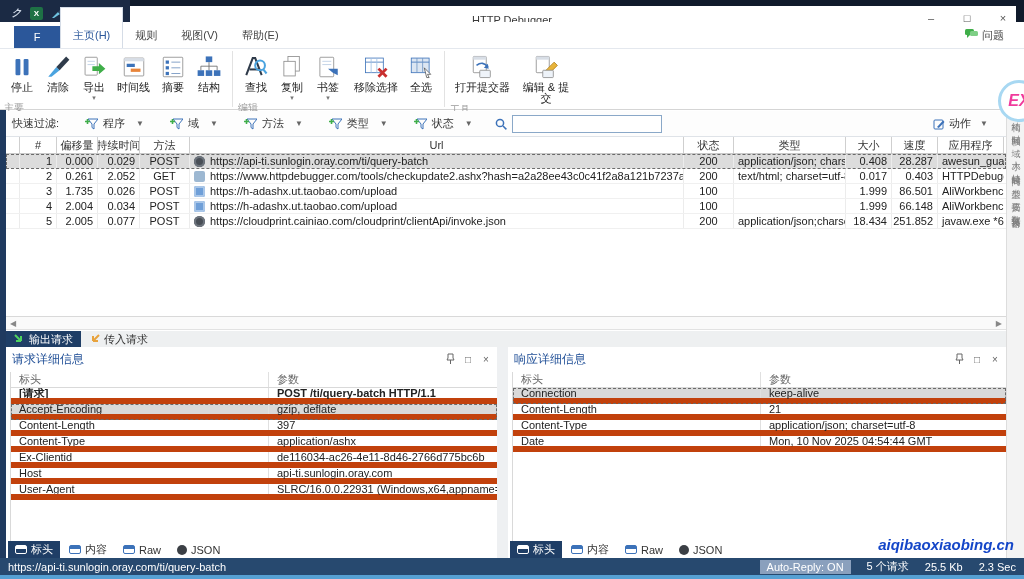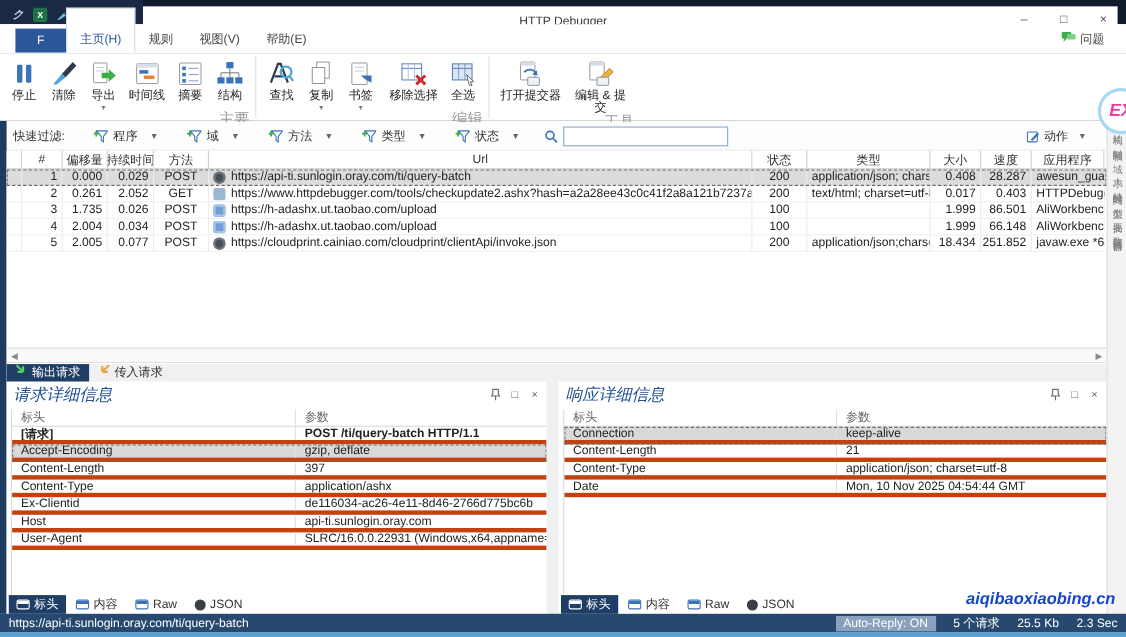--- a/index.html
+++ b/index.html
@@ -24,21 +24,21 @@
   .tabrow { position:absolute; left:0; top:22px; width:1024px; height:26px; background:#fff; display:flex; align-items:flex-end; }
   .file-btn { background:#2b579a; color:#fff; width:46px; height:22px; margin-left:14px; display:flex; align-items:center; justify-content:center; font-size:11px; }
   .rtab { padding:20px 12px 5px 12px; color:#444; }
   .rtab.sel { color:#2b579a; border:1px solid #d5dce6; border-bottom:1px solid #fff; background:#fff; margin-bottom:-1px; }
   .help-link { position:absolute; right:20px; top:28px; display:flex; align-items:center; gap:4px; color:#444; }
 
   
   .ribbon { position:absolute; left:0; top:48px; width:1024px; height:62px; background:#fff; border-top:1px solid #e4e8ee; border-bottom:1px solid #d5d5d5; display:flex; }
   .rgroup { display:flex; flex-direction:column; padding:2px 4px 0 4px; }
   .rgroup-btns { display:flex; flex:1; align-items:flex-start; }
-  .rgroup-label { text-align:right; color:#9a9a9a; font-size:14px; height:13px; line-height:12px; }
+  .rgroup-label { text-align:left; color:#9a9a9a; font-size:10px; height:13px; line-height:12px; }
   .rsep { width:1px; background:#e2e2e2; margin:2px 1px; }
   .rbtn { display:flex; flex-direction:column; align-items:center; padding:3px 5px 0 5px; min-width:36px; cursor:default; }
   .rbtn .lbl { margin-top:2px; text-align:center; line-height:11px; white-space:pre-line; }
   .rbtn .dd { font-size:7px; color:#777; margin-top:1px; }
   .ic { width:26px; height:26px; }
 
   
   .filterbar { position:absolute; left:6px; top:111px; width:1000px; height:26px; background:#fdfdfd; border-bottom:1px solid #dfe3e8; display:flex; align-items:center; }
   .fb-label { margin-left:6px; color:#333; }
   .fitem { display:flex; align-items:center; gap:5px; margin-left:26px; color:#333; }
@@ -66,34 +66,34 @@
   .fav { width:11px; height:11px; display:inline-block; margin-right:5px; flex:none; }
   .fav.dark { background:#494f57; border-radius:50%; box-shadow:inset 0 0 0 2px #6d747d; }
   .fav.blue1 { background:#9db8d2; border-radius:2px; }
   .fav.blue2 { background:#6f9fd8; border-radius:2px; box-shadow:inset 0 0 0 2px #a9c6e8; }
 
   
   .hscroll { position:absolute; left:6px; top:316px; width:1000px; height:14px; background:#fafafa; border-top:1px solid #d9d9d9; border-bottom:1px solid #e2e2e2; display:flex; align-items:center; justify-content:space-between; color:#888; font-size:8px; padding:0 4px; }
 
   
   .streamtabs { position:absolute; left:6px; top:331px; width:1000px; height:16px; background:#eef0f1; display:flex; align-items:stretch; }
-  .stab { display:flex; align-items:flex-start; gap:4px; padding:0 8px; color:#333; }
+  .stab { display:flex; align-items:center; gap:4px; padding:0 8px; color:#333; }
   .stab.sel { background:#1f3e66; color:#fff; }
 
   
   .panel { position:absolute; top:347px; height:211px; background:#fff; display:flex; flex-direction:column; }
   .panel.left { left:6px; width:491px; }
   .panel.right { left:508px; width:498px; }
   .splitter { position:absolute; left:497px; top:347px; width:11px; height:211px; background:#eef0f2; }
   .ptitle { height:25px; display:flex; align-items:center; padding:0 6px; }
-  .ptitle .t { color:#1f4e96; font-size:15px;font-style:italic; }
+  .ptitle .t { color:#1f4e96; font-size:12px; }
   .ptitle .spacer { flex:1; }
   .ptitle .pic { color:#666; font-size:10px; margin-left:8px; width:10px; text-align:center; }
   .dtable { flex:1; border-left:1px solid #d9d9d9; margin-left:4px; overflow:hidden; }
-  .drow { display:flex; height:16px; align-items:center; border-bottom:4px solid #c2410c; }
+  .drow { display:flex; height:16px; align-items:center; border-bottom:6px solid #c2410c; }
   .drow.dheader { color:#666; border-bottom:1px solid #d9d9d9; }
   .dname { width:258px; padding:0 8px; overflow:hidden; white-space:nowrap; border-right:1px solid #e0e0e0; height:100%; display:flex; align-items:center; }
   .right .dname { width:248px; }
   .dval { flex:1; padding:0 8px; overflow:hidden; white-space:nowrap; }
   .drow.bold { font-weight:bold; }
   .drow.dsel { background:#d9d9d9; outline:1px dashed #6b6b6b; outline-offset:-1px; }
   .viewtabs { height:17px; display:flex; align-items:stretch; gap:2px; padding-left:2px; }
   .vtab { display:flex; align-items:center; gap:4px; padding:0 7px; color:#333; }
   .vtab.sel { background:#1f3e66; color:#fff; }
   .vic { width:12px; height:9px; border:1px solid #3c72b9; border-radius:2px; background:linear-gradient(#3c72b9 0 3px,#fff 3px); }

